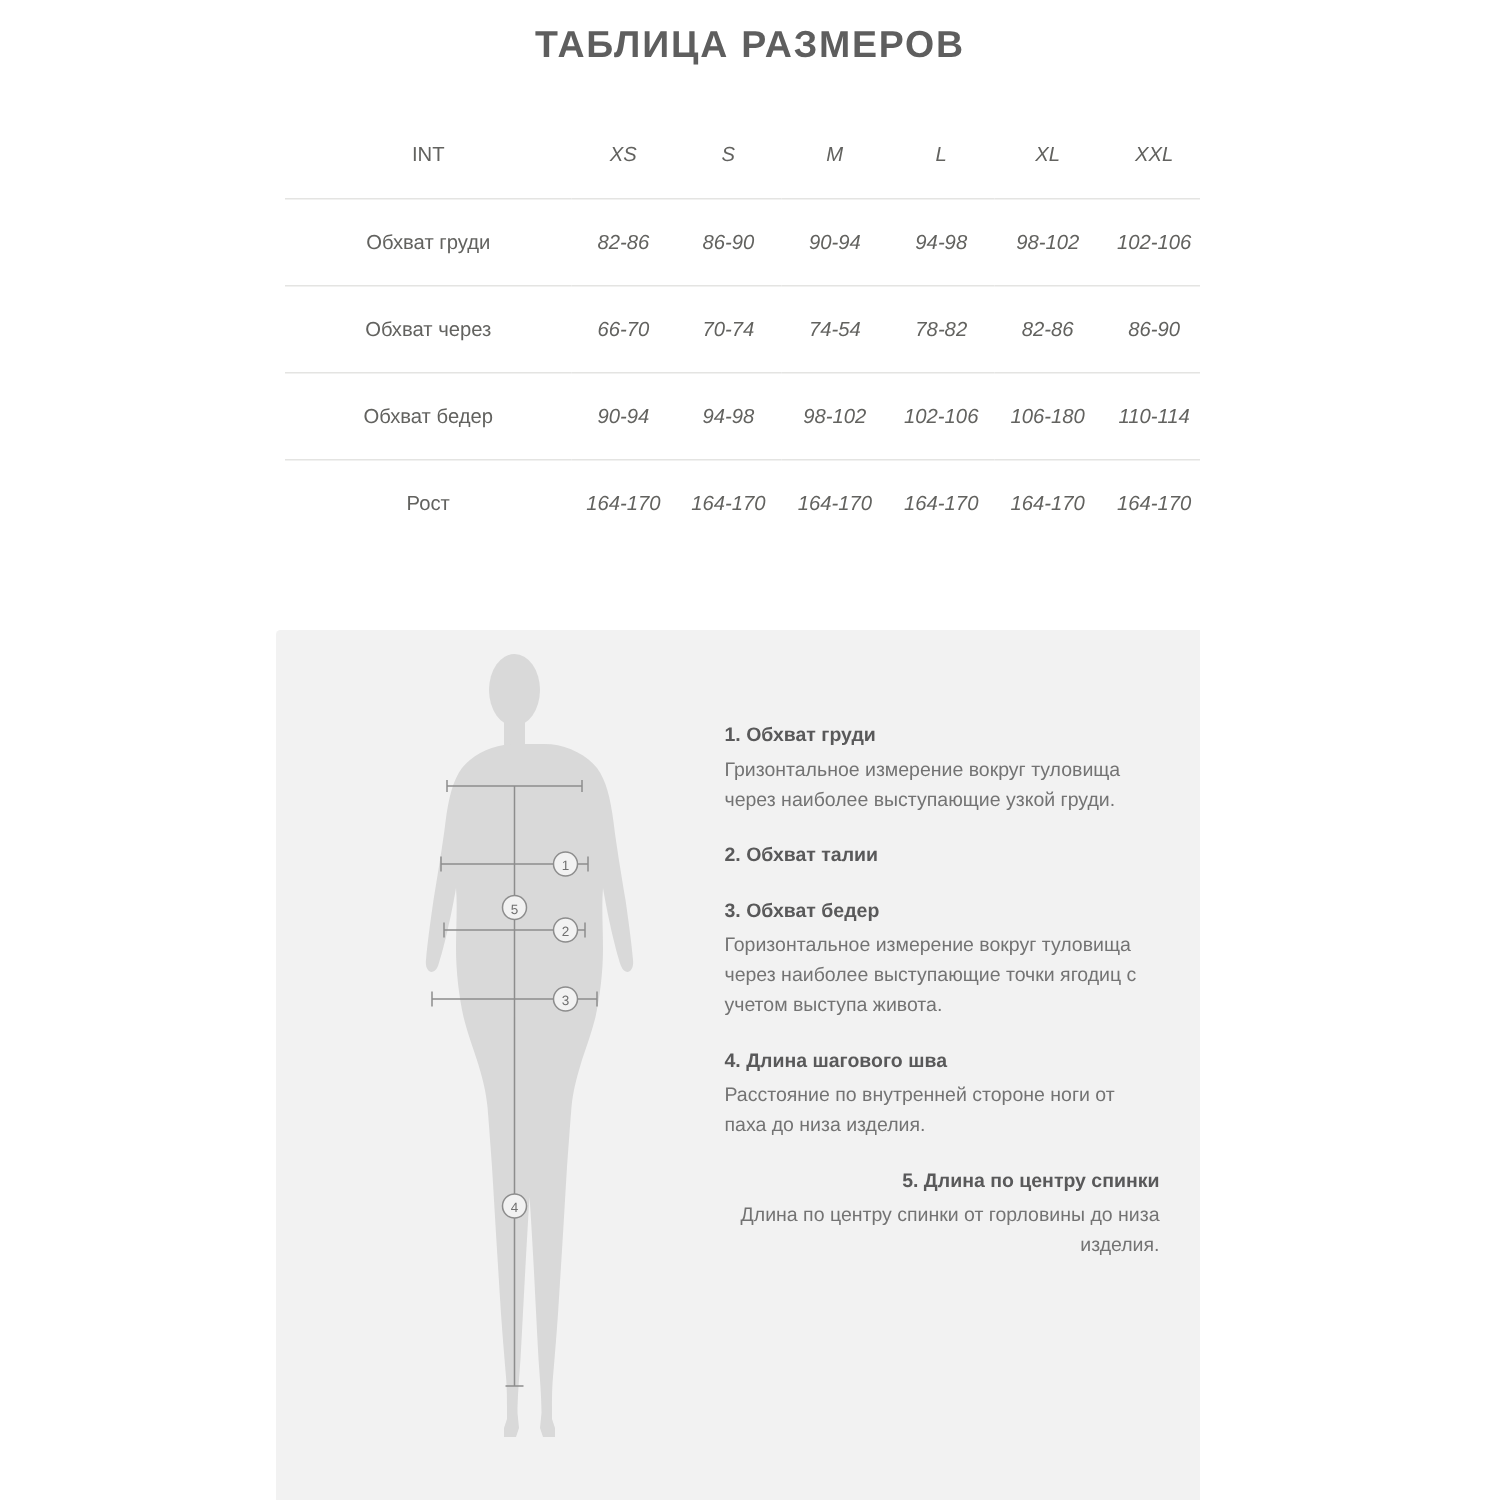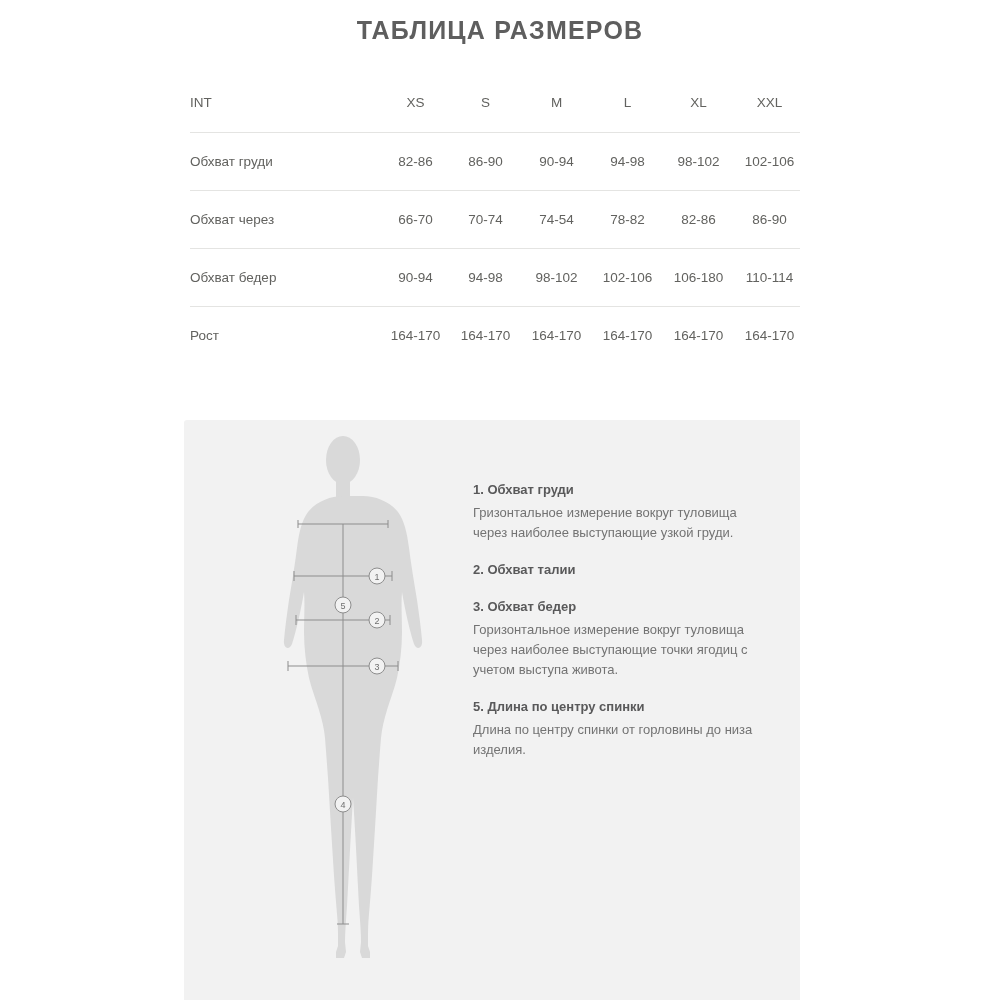--- a/index.html
+++ b/index.html
@@ -38,28 +38,29 @@
     border-collapse: collapse;
     font-size: 13.5px;
     color: #62625f;
   }
   table.sizes td {
     padding: 0;
     height: 58px;
     vertical-align: middle;
     border-bottom: 1px solid #e4e4e2;
     white-space: nowrap;
+    text-align: center;
   }
   table.sizes tr:last-child td { border-bottom: none; }
   td.rowlabel {
     text-align: left;
     width: 196px;
     padding-left: 2px;
   }
-  td.val { text-align: center; width: 72px; }
+  td.val { text-align: center; width: 72px; font-style: italic; }
   td.val.c0 { width: 70px; }
 
   
   .panel {
     position: absolute;
     left: 184px; top: 420px;
     width: 620px; height: 590px;
     background: #f2f2f2;
     border-radius: 3px;
   }
@@ -71,22 +72,22 @@
     width: 170px; height: 540px;
   }
   .desc {
     position: absolute;
     left: 473px; top: 480px;
     width: 300px;
     font-size: 13px;
     line-height: 20px;
     color: #6d6d6b;
   }
-  .desc .item { margin-bottom: 17px; }
-  .desc .item:last-child { margin-bottom: 0; }
+  .desc .item { margin-bottom: 17px; margin-left: 10px; }
+  .desc .item:last-child { margin-bottom: 0; text-align: right; }
   .desc .h {
     font-weight: bold;
     color: #59595a;
     margin-bottom: 3px;
     font-size: 13px;
   }
   .desc .b { color: #737373; }
 </style>
 </head>
 <body>
@@ -248,18 +249,22 @@
       <div class="b">Гризонтальное измерение вокруг туловища через наиболее выступающие узкой груди.</div>
     </div>
     <div class="item">
       <div class="h">2. Обхват талии</div>
     </div>
     <div class="item">
       <div class="h">3. Обхват бедер</div>
       <div class="b">Горизонтальное измерение вокруг туловища через наиболее выступающие точки ягодиц с учетом выступа живота.</div>
     </div>
     <div class="item">
+      <div class="h">4. Длина шагового шва</div>
+      <div class="b">Расстояние по внутренней стороне ноги от паха до низа изделия.</div>
+    </div>
+    <div class="item">
       <div class="h">5. Длина по центру спинки</div>
       <div class="b">Длина по центру спинки от горловины до низа изделия.</div>
     </div>
   </div>
 
 </div>
 
 </body></html>

